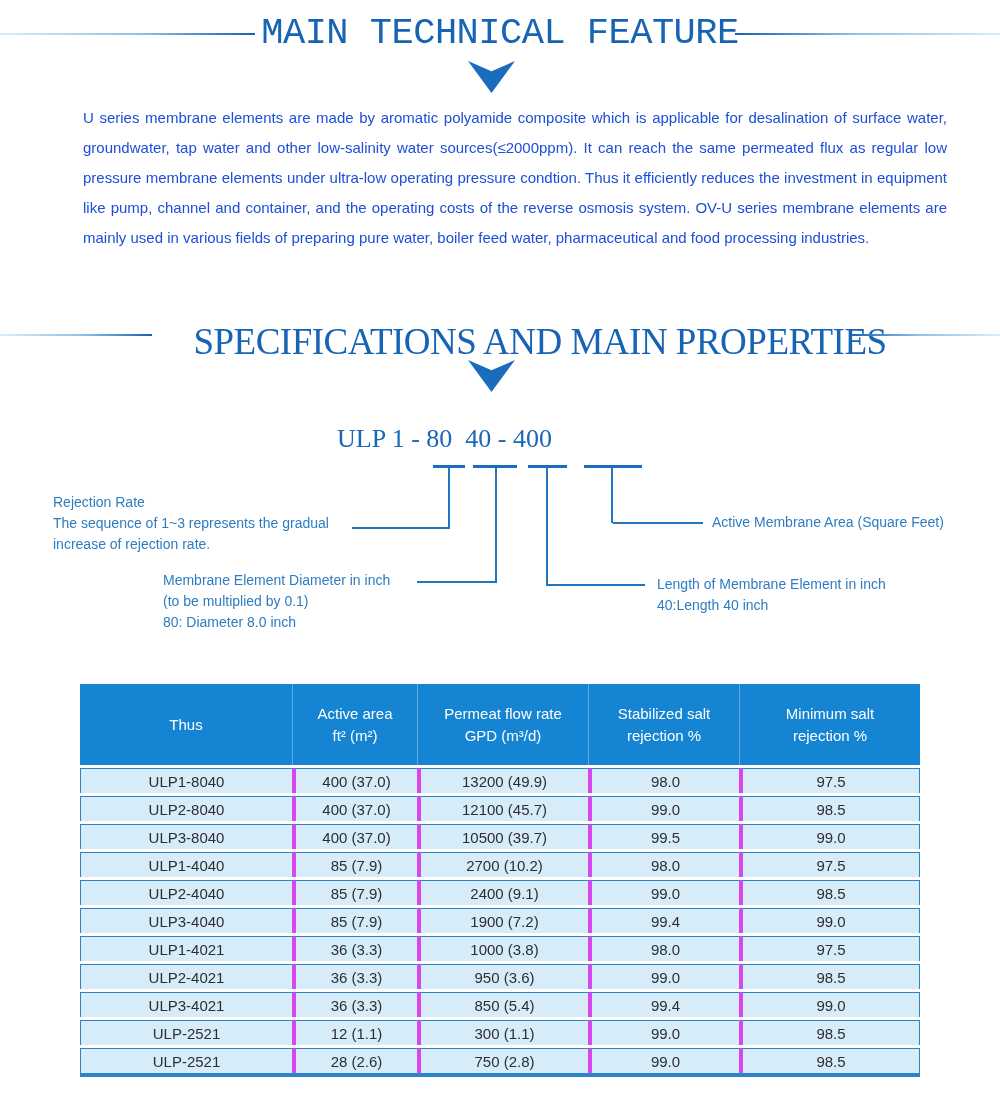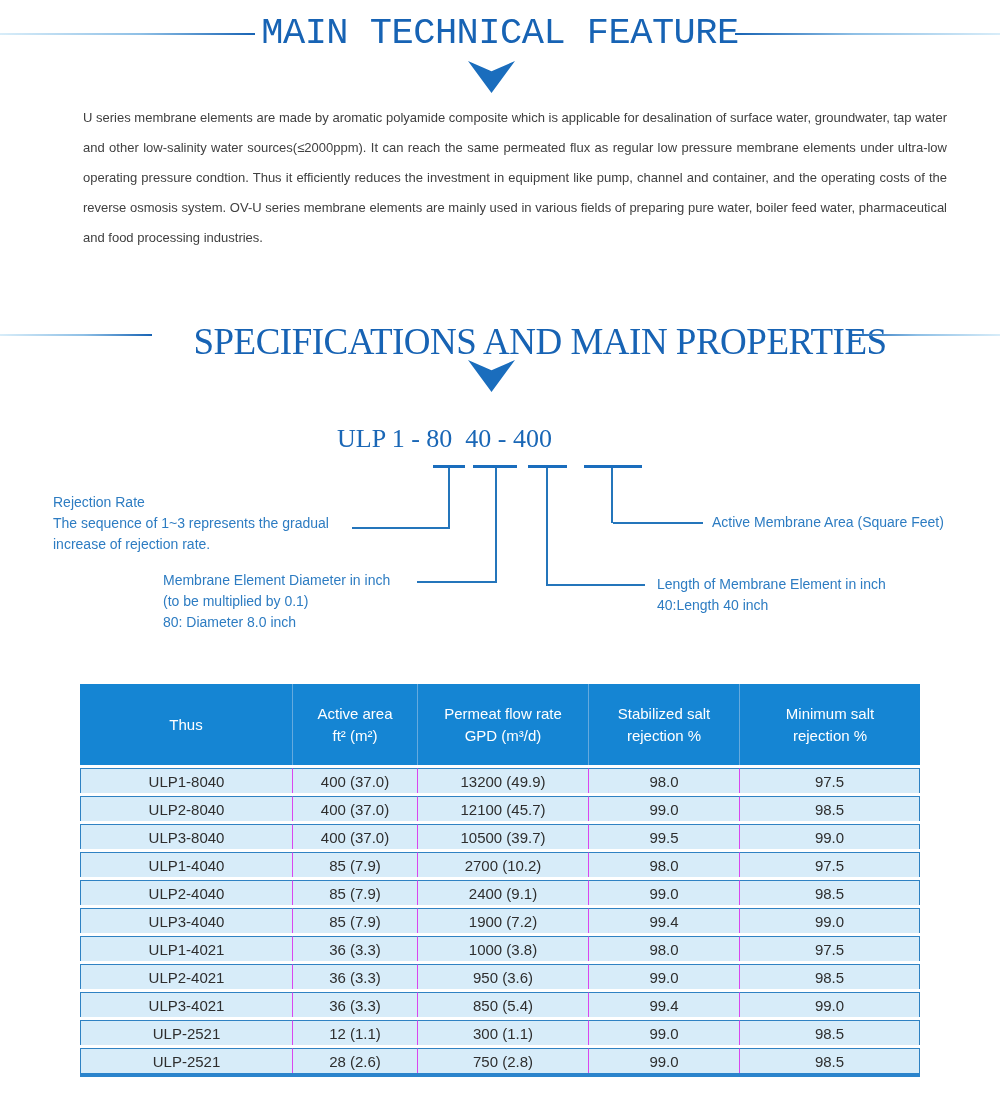--- a/index.html
+++ b/index.html
@@ -25,21 +25,21 @@
   
   .arrow-down{
     position:absolute;width:47px;height:32px;background:#1a6dbd;
     clip-path:polygon(0 0,50% 32%,100% 0,50% 100%);
   }
   #arrow1{left:468px;top:61px;}
   #arrow2{left:468px;top:360px;}
   
   .intro{
     position:absolute;left:83px;top:103px;width:864px;
-    font-size:13px;line-height:30px;color:#404040;text-align:justify;
+    font-size:15px;line-height:30px;color:#1d4ed8;text-align:justify;
   }
   
   .model-code{
     position:absolute;left:337px;top:419px;
     font-family:"Liberation Serif", serif;font-size:26px;line-height:40px;
     color:#1a67b6;white-space:pre;
   }
   .tick{position:absolute;height:3px;background:#1a6dbd;top:465px;}
   #tick1{left:433px;width:32px;}
   #tick2{left:473px;width:44px;}
@@ -67,21 +67,21 @@
   }
   .spec-table th{
     background:#1585d3;color:#ffffff;font-weight:normal;font-size:15px;
     line-height:22px;height:81px;vertical-align:middle;text-align:center;padding:0;
   }
   .spec-table th + th{border-left:1px solid #64aade;}
   .spec-table td{
     background:#d7ecf9;color:#2e2e2e;font-size:15px;text-align:center;
     height:24px;padding:0;border-top:1px solid #2f82c3;
   }
-  .spec-table td + td{border-left:1px solid #d946ef;}
+  .spec-table td + td{border-left:4px solid #d946ef;}
   .spec-table td:first-child{border-left:1px solid #2f82c3;}
   .spec-table td:last-child{border-right:1px solid #2f82c3;}
   .table-bottom-bar{
     position:absolute;left:80px;top:1073px;width:840px;height:4px;background:#2b84cc;
   }
 </style>
 </head>
 <body>
 
 <div class="page">

